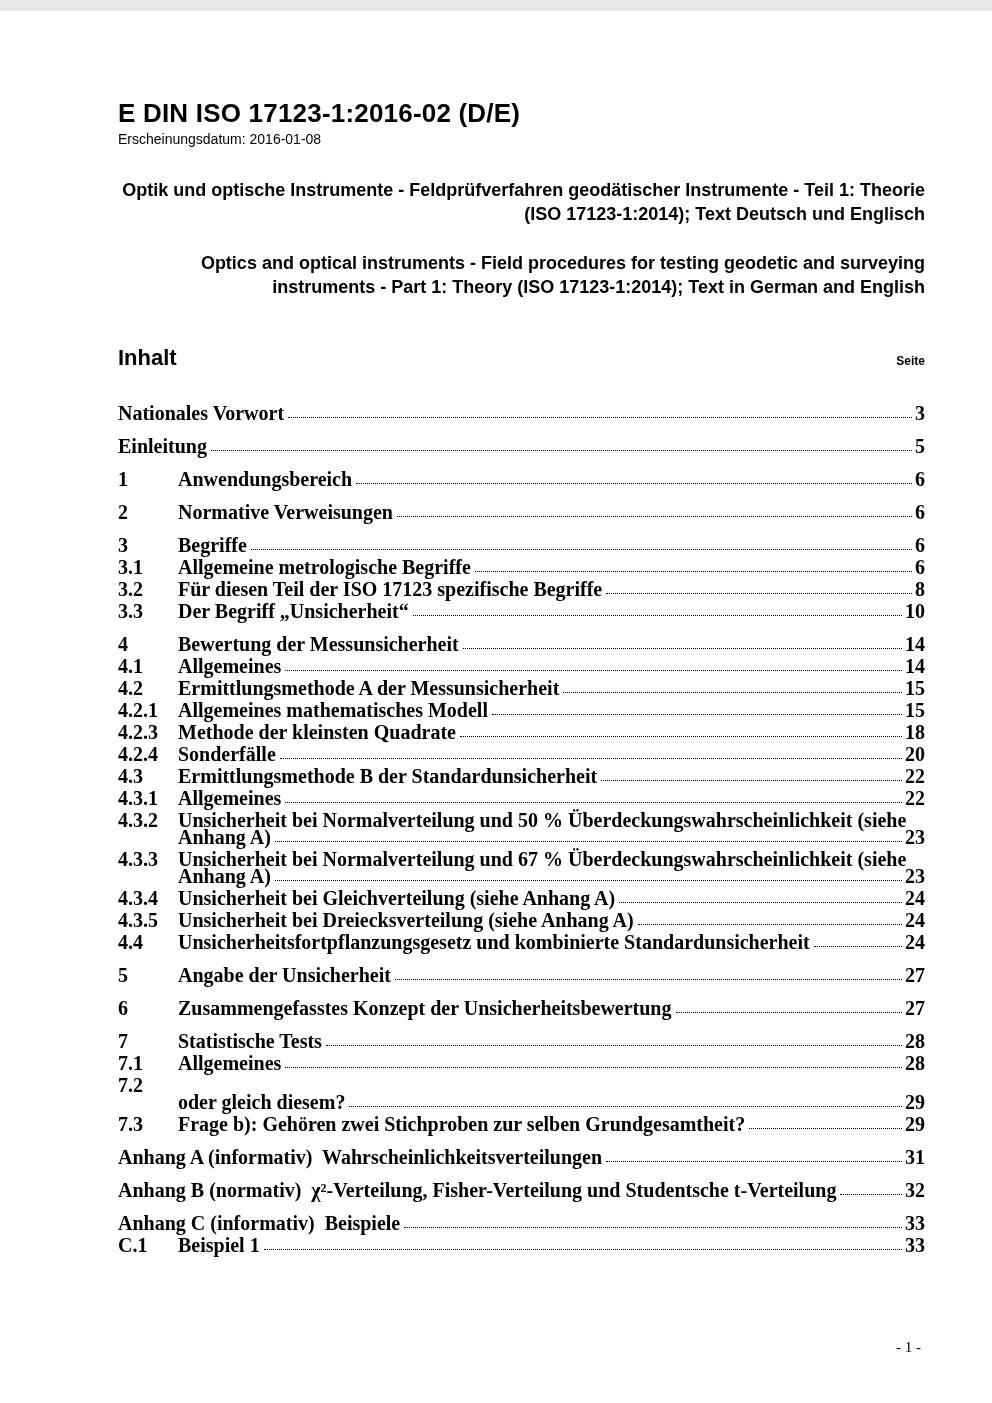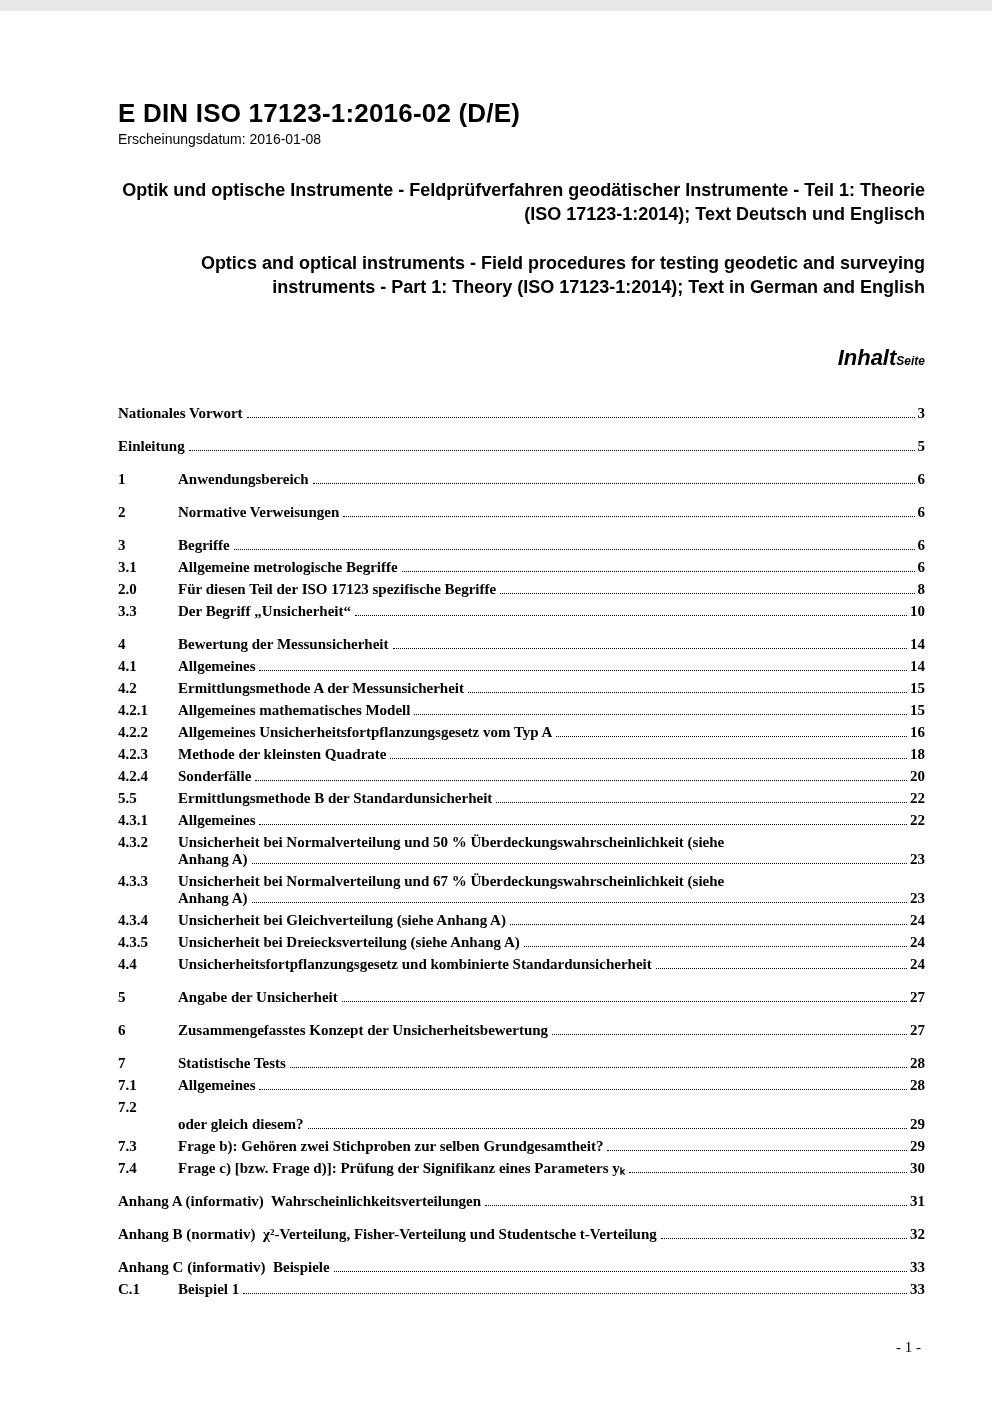--- a/index.html
+++ b/index.html
@@ -37,39 +37,38 @@
     font-size: 18px;
     line-height: 1.34;
     margin: 0;
     text-align: right;
   }
   .title-de { margin-top: 31px; }
   .title-en { margin-top: 25px; }
   .toc-header {
     margin-top: 46px;
     display: flex;
-    justify-content: flex-end;
+    justify-content: space-between;
     align-items: baseline;
-    font-style: italic;
   }
   .inhalt {
     font-family: "Liberation Sans", sans-serif;
     font-weight: bold;
     font-size: 22px;
   }
   .seite {
     font-family: "Liberation Sans", sans-serif;
     font-weight: bold;
     font-size: 12px;
   }
   .toc {
     margin-top: 34px;
     font-family: "Liberation Serif", serif;
     font-weight: bold;
-    font-size: 15px;
+    font-size: 20px;
     line-height: 17px;
   }
   .toc-row { margin-top: 5px; }
   .toc-row.gap { margin-top: 16px; }
   .row-line {
     display: flex;
     align-items: baseline;
   }
   .num {
     flex: 0 0 60px;
@@ -156,21 +155,21 @@
         <div class="toc-row">
           <div class="row-line">
             <span class="num">3.1</span>
             <span class="ttl">Allgemeine metrologische Begriffe</span>
             <span class="leader"></span>
             <span class="pg">6</span>
           </div>
         </div>
         <div class="toc-row">
           <div class="row-line">
-            <span class="num">2.0</span>
+            <span class="num">3.2</span>
             <span class="ttl">Für diesen Teil der ISO 17123 spezifische Begriffe</span>
             <span class="leader"></span>
             <span class="pg">8</span>
           </div>
         </div>
         <div class="toc-row">
           <div class="row-line">
             <span class="num">3.3</span>
             <span class="ttl">Der Begriff „Unsicherheit“</span>
             <span class="leader"></span>
@@ -204,45 +203,37 @@
         <div class="toc-row">
           <div class="row-line">
             <span class="num">4.2.1</span>
             <span class="ttl">Allgemeines mathematisches Modell</span>
             <span class="leader"></span>
             <span class="pg">15</span>
           </div>
         </div>
         <div class="toc-row">
           <div class="row-line">
-            <span class="num">4.2.2</span>
-            <span class="ttl">Allgemeines Unsicherheitsfortpflanzungsgesetz vom Typ A</span>
-            <span class="leader"></span>
-            <span class="pg">16</span>
-          </div>
-        </div>
-        <div class="toc-row">
-          <div class="row-line">
             <span class="num">4.2.3</span>
             <span class="ttl">Methode der kleinsten Quadrate</span>
             <span class="leader"></span>
             <span class="pg">18</span>
           </div>
         </div>
         <div class="toc-row">
           <div class="row-line">
             <span class="num">4.2.4</span>
             <span class="ttl">Sonderfälle</span>
             <span class="leader"></span>
             <span class="pg">20</span>
           </div>
         </div>
         <div class="toc-row">
           <div class="row-line">
-            <span class="num">5.5</span>
+            <span class="num">4.3</span>
             <span class="ttl">Ermittlungsmethode B der Standardunsicherheit</span>
             <span class="leader"></span>
             <span class="pg">22</span>
           </div>
         </div>
         <div class="toc-row">
           <div class="row-line">
             <span class="num">4.3.1</span>
             <span class="ttl">Allgemeines</span>
             <span class="leader"></span>
@@ -341,28 +332,20 @@
           </div>
         </div>
         <div class="toc-row">
           <div class="row-line">
             <span class="num">7.3</span>
             <span class="ttl">Frage b): Gehören zwei Stichproben zur selben Grundgesamtheit?</span>
             <span class="leader"></span>
             <span class="pg">29</span>
           </div>
         </div>
-        <div class="toc-row">
-          <div class="row-line">
-            <span class="num">7.4</span>
-            <span class="ttl">Frage c) [bzw. Frage d)]: Prüfung der Signifikanz eines Parameters yₖ</span>
-            <span class="leader"></span>
-            <span class="pg">30</span>
-          </div>
-        </div>
         <div class="toc-row gap">
           <div class="row-line">
             <span class="ttl">Anhang A (informativ)  Wahrscheinlichkeitsverteilungen</span>
             <span class="leader"></span>
             <span class="pg">31</span>
           </div>
         </div>
         <div class="toc-row gap">
           <div class="row-line">
             <span class="ttl">Anhang B (normativ)  χ²-Verteilung, Fisher-Verteilung und Studentsche t-Verteilung</span>

